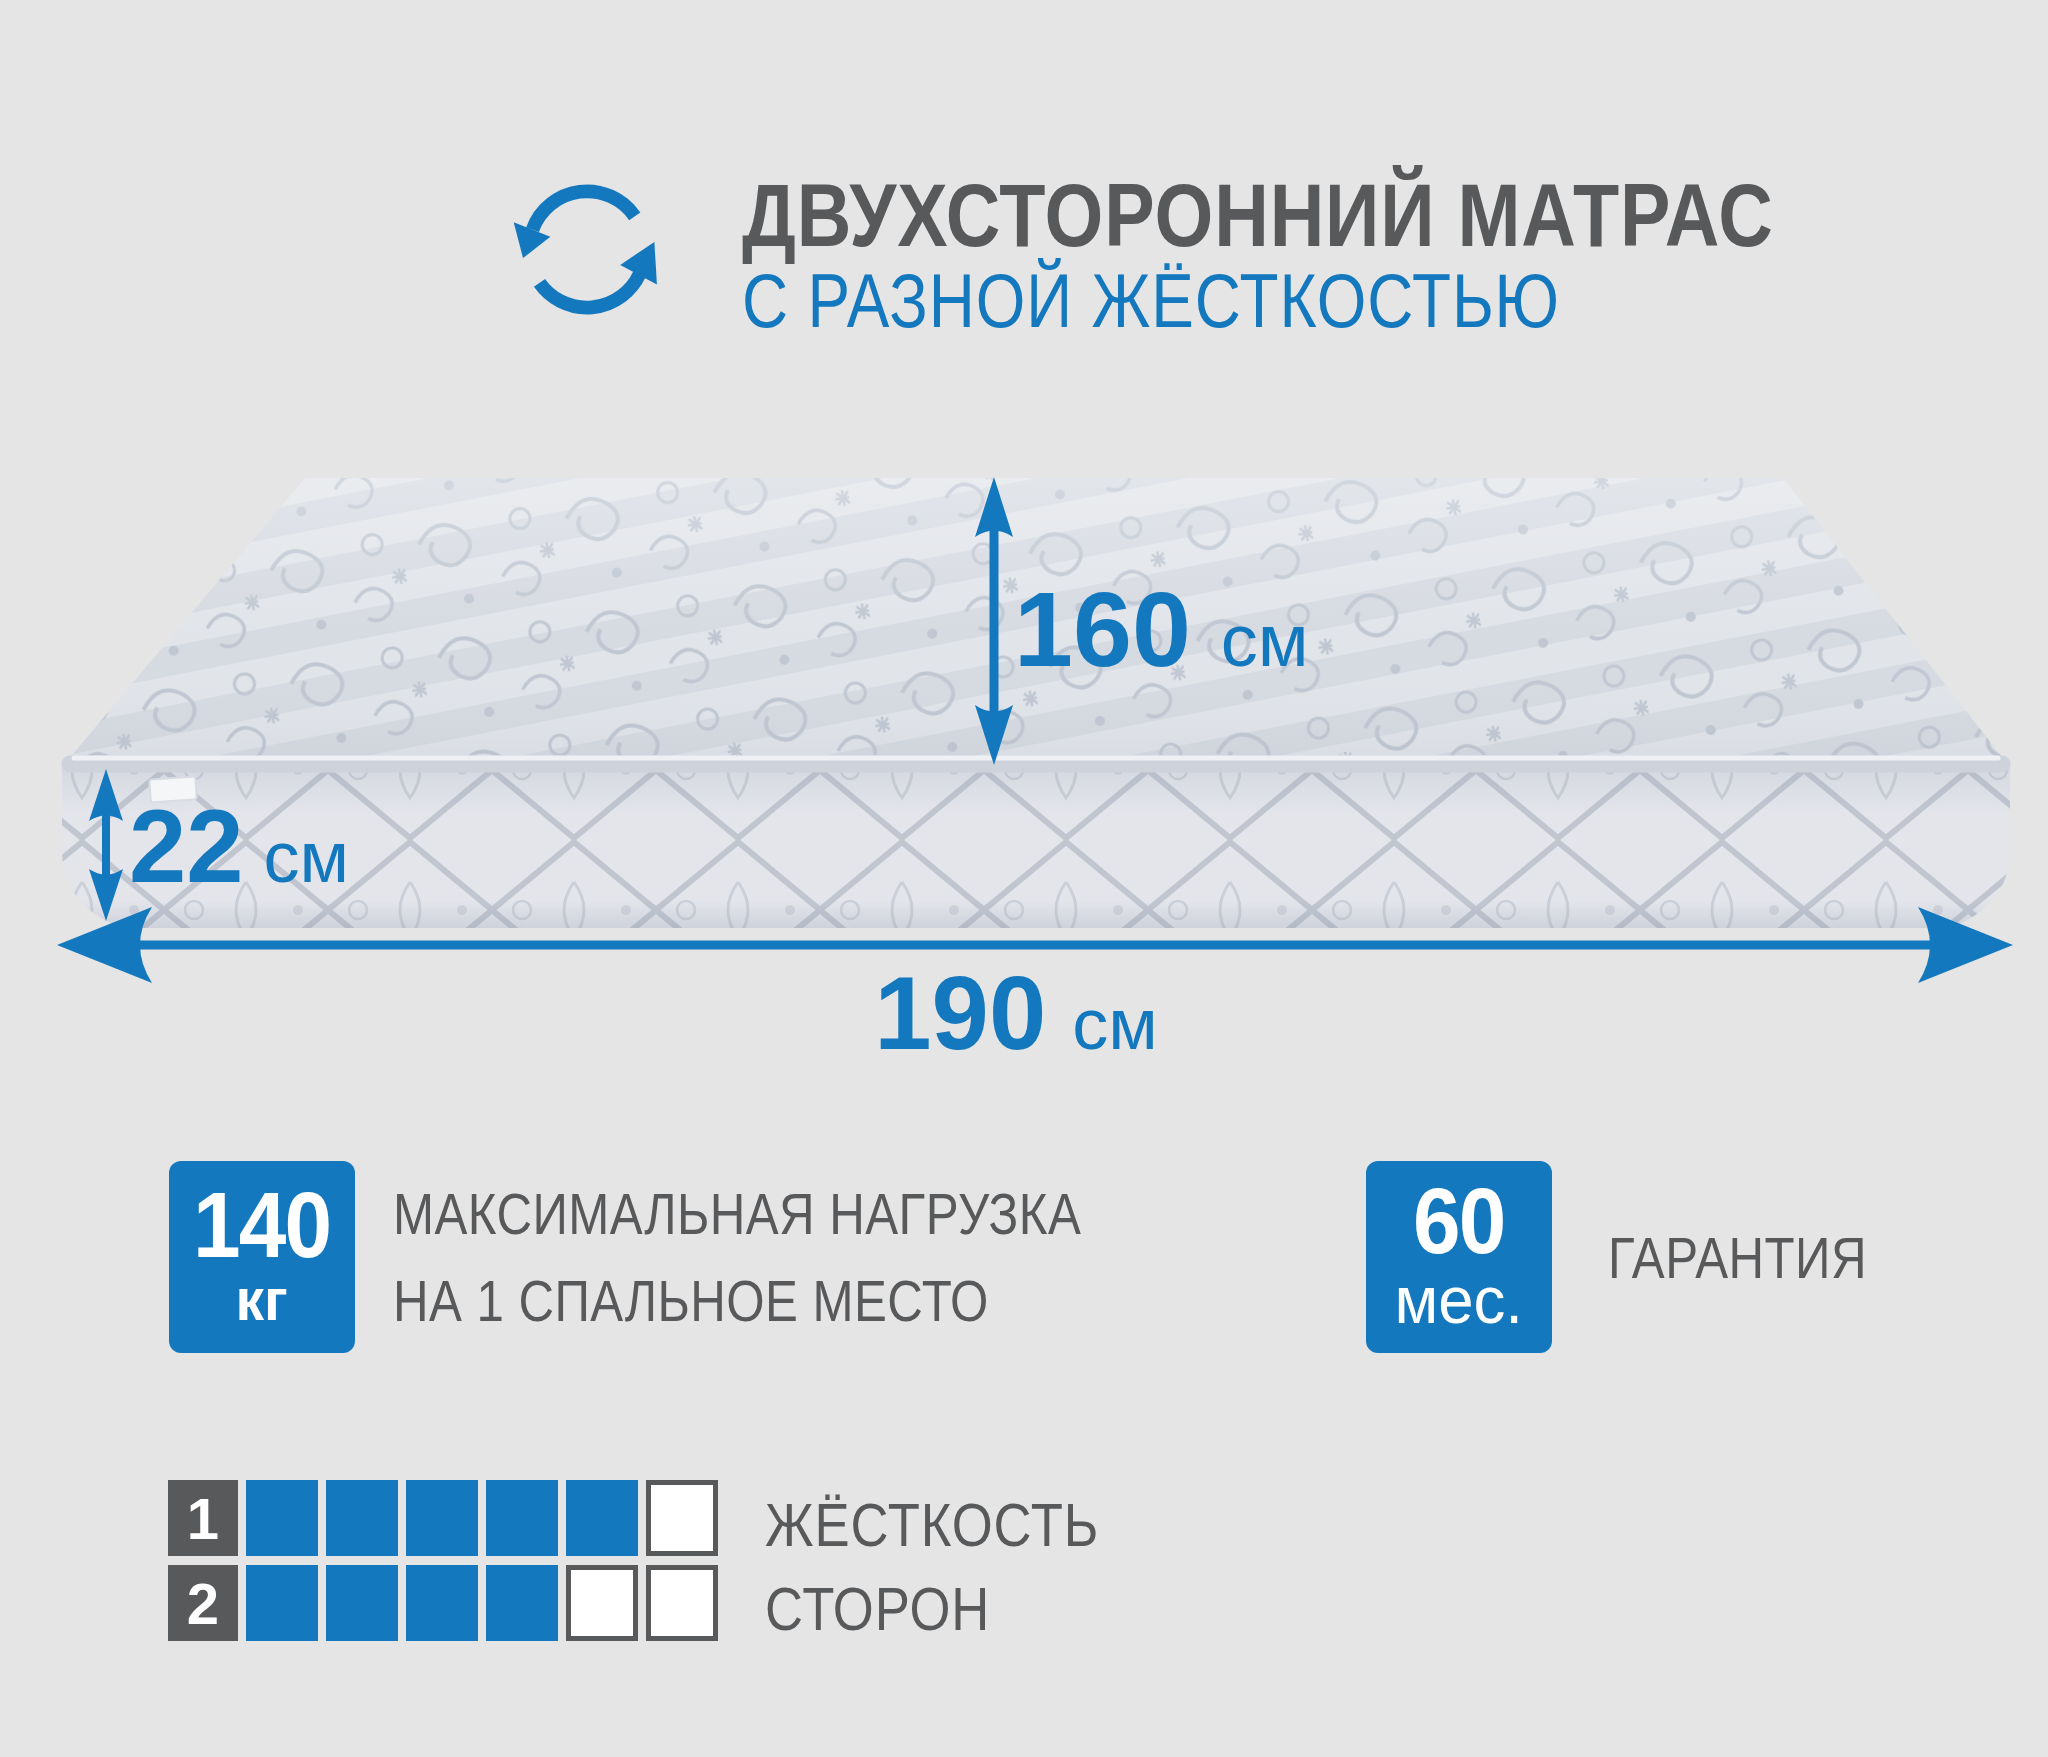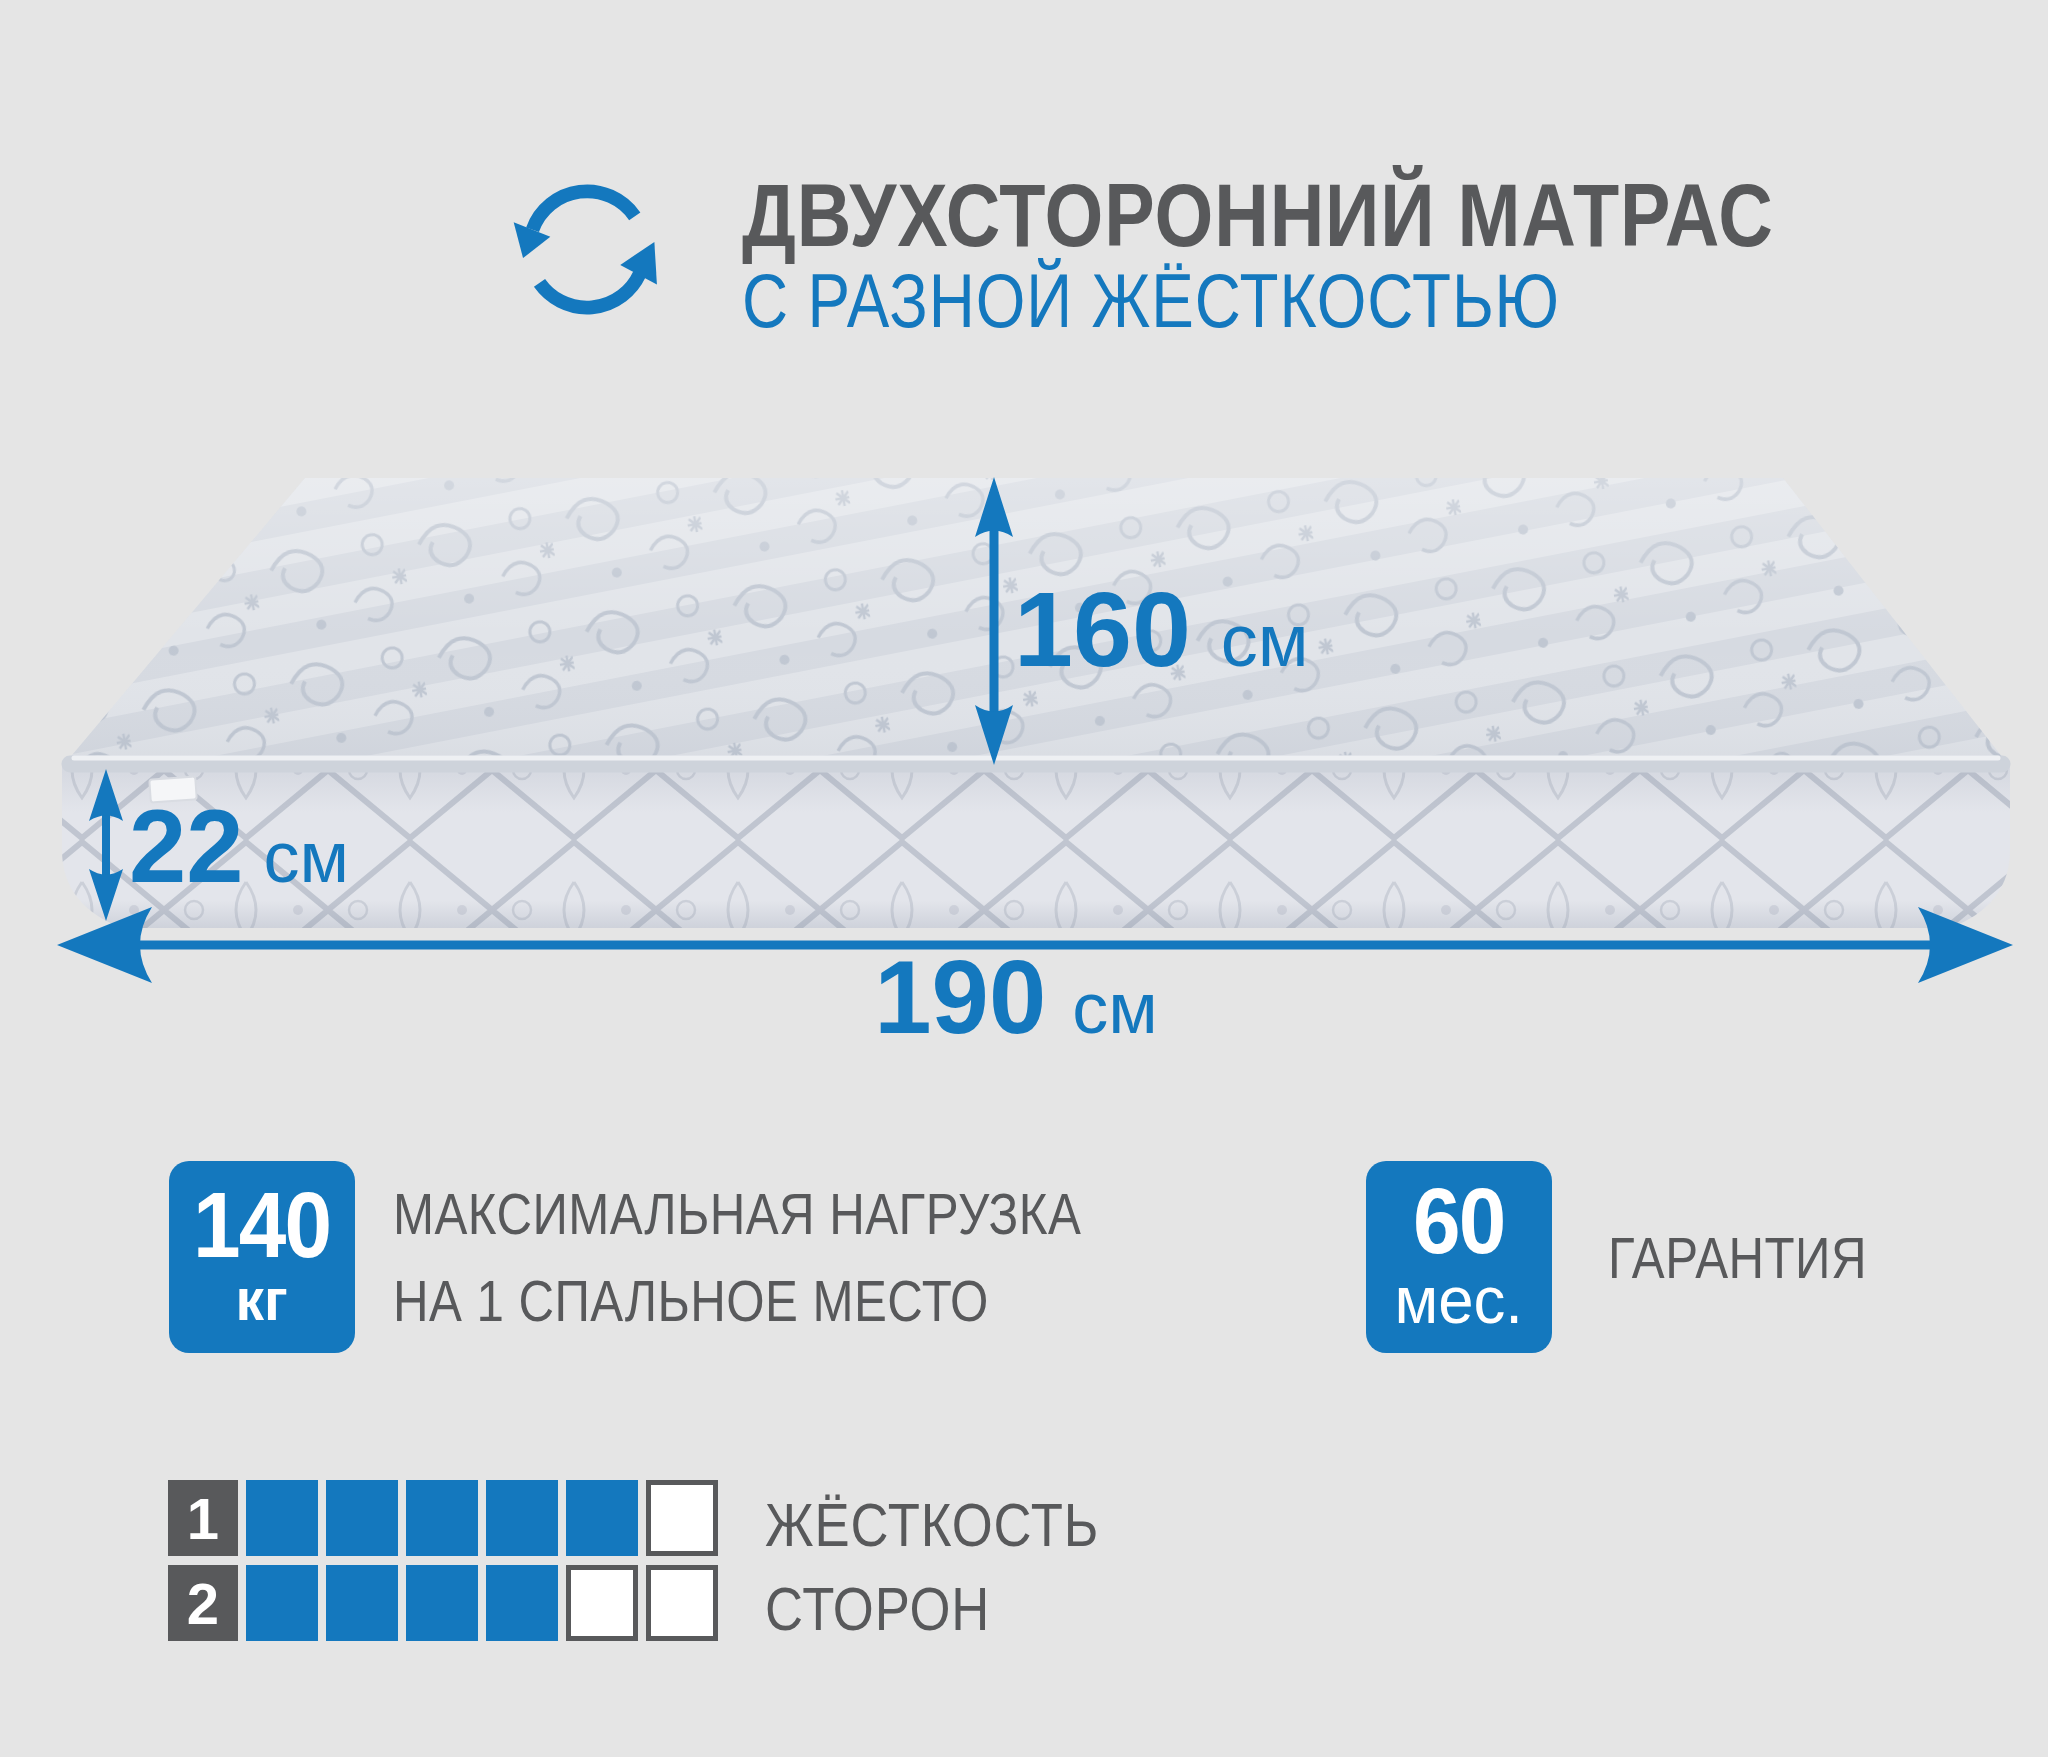--- a/index.html
+++ b/index.html
@@ -27,29 +27,29 @@
   .dim { display:flex; align-items:baseline; color:var(--accent); white-space:nowrap; }
   .dim-value { font-weight:bold; line-height:1; }
   .dim-unit  { font-weight:normal; line-height:1; }
   .dim-width  { left:1014px; top:556px; gap:30px;margin-top:20px; }
   .dim-width  .dim-value { font-size:106px; }
   .dim-width  .dim-unit  { font-size:74px; }
   .dim-height { left:129px; top:795px; gap:20px; }
   .dim-height .dim-value { font-size:103px; }
   .dim-height .dim-unit  { font-size:72px; }
   .dim-length { left:1016px; top:946px; gap:26px; transform:translateX(-50%); }
-  .dim-length .dim-value { font-size:103px; }
+  .dim-length .dim-value { font-size:103px;margin-top:16px; }
   .dim-length .dim-unit  { font-size:72px; }
 
   
   .feature-group { display:flex; align-items:center; }
   .feature-load     { left:169px;  top:1161px; gap:38px; }
   .feature-warranty { left:1366px; top:1161px; gap:56px; }
   .badge {
-    width:186px; height:192px; border-radius:20px; background:var(--accent);
+    width:186px; height:192px; border-radius:12px; background:var(--accent);
     color:var(--badge-text); display:flex; flex-direction:column;
     justify-content:center; align-items:center; flex:0 0 auto;
   }
   .badge-value { font-size:93px; font-weight:bold; line-height:.92; transform:scaleX(.92); letter-spacing:-2px; }
   .badge-unit  { font-size:60px; font-weight:bold; line-height:1.05; transform:scaleX(.95); }
   .badge-unit--regular { font-weight:400; font-size:67px; }
   .feature-label {
     font-size:58px; color:var(--text-gray); line-height:1.5; white-space:nowrap;
     transform:scaleX(.85); transform-origin:left center; letter-spacing:.5px;
   }

